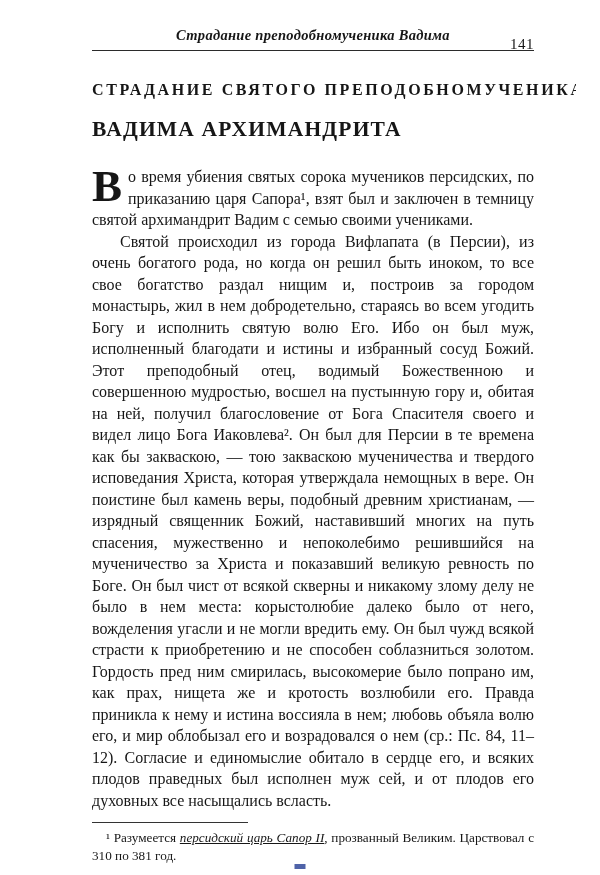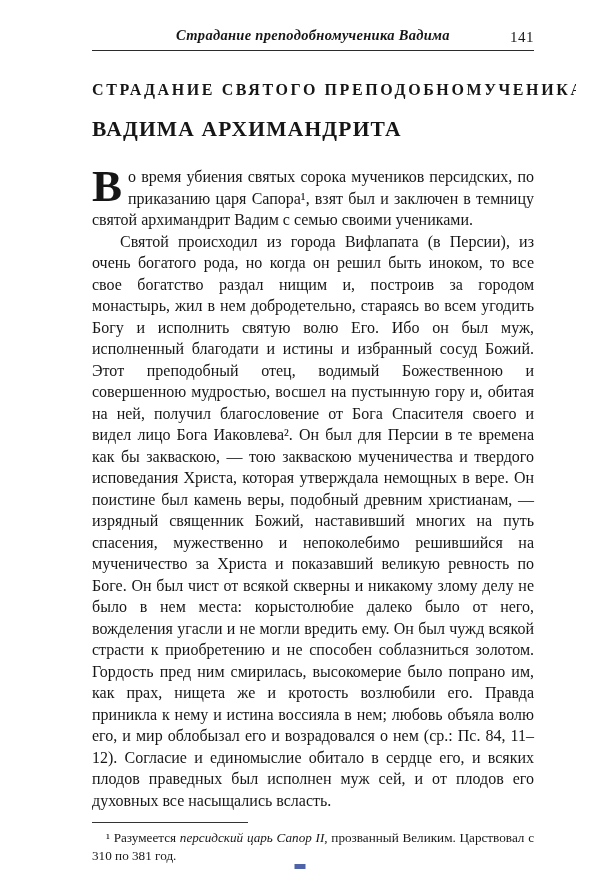--- a/index.html
+++ b/index.html
@@ -23,21 +23,21 @@
   }
   .rh-title {
     font-style: italic;
     font-weight: bold;
     font-size: 14.5px;
     letter-spacing: 0.3px;
   }
   .rh-number {
     position: absolute;
     right: 0;
-    top: 3px;
+    top: 10px;
     font-size: 15px;
     letter-spacing: 0.5px;
   }
   .head-rule {
     border-bottom: 1.3px solid #2b2b2b;
     margin-top: 4px;
   }
   
   .title-block { margin-top: 30px; text-align: left; }
   .title-line1 {
@@ -75,21 +75,21 @@
     width: 156px;
     border-bottom: 1px solid #333;
     margin: 11px 0 6px 0;
   }
   .footnotes {
     font-size: 13.2px;
     line-height: 17.5px;
     text-align: justify;
   }
   .footnote { text-indent: 14px; }
-  .fn-italic { font-style: italic; }
+  .fn-italic { font-style: italic; text-decoration: underline; }
   
   .bottom-mark {
     position: absolute;
     bottom: 6px;
     left: 50%;
     transform: translateX(-50%);
     width: 11px;
     height: 5px;
     background: #4f63a8;
   }

